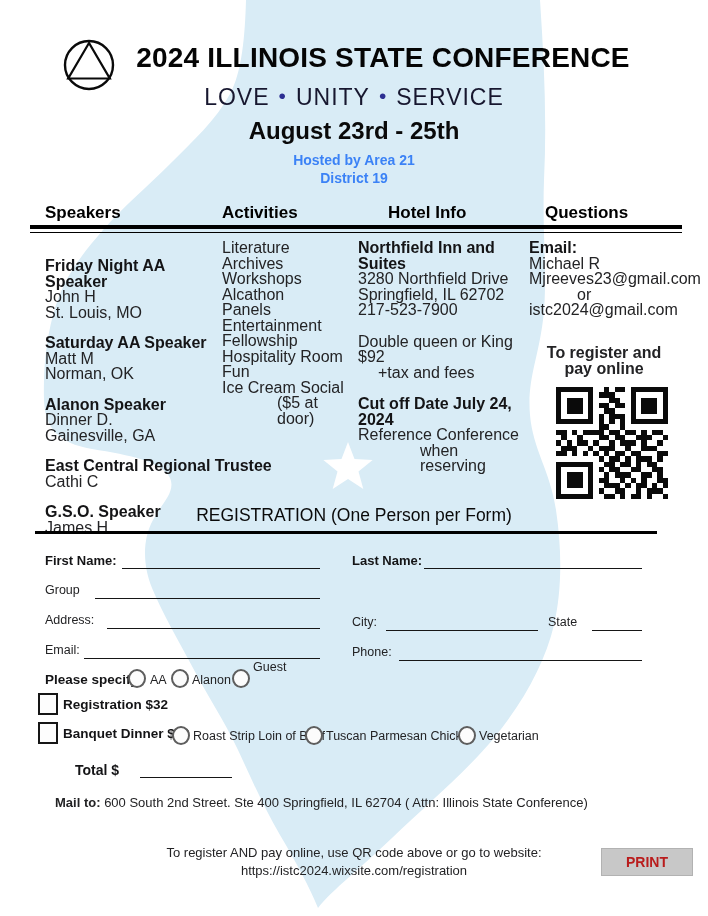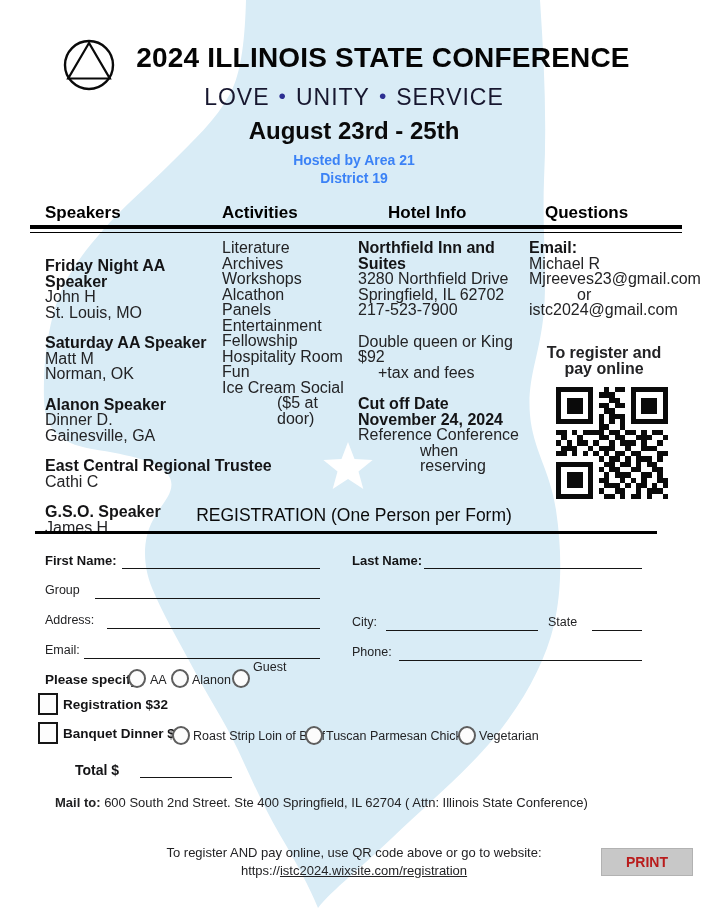--- a/index.html
+++ b/index.html
@@ -24,21 +24,21 @@
   
   .reg-head{font-size:17.5px;font-weight:400;color:#0a0a0a;text-align:center;width:100%;}
   .lbl{font-size:12.5px;color:#232325;white-space:nowrap;}
   .lbl-b{font-size:13px;font-weight:700;color:#141416;white-space:nowrap;}
   .fline{position:absolute;border-bottom:1.6px solid #161616;}
   .radio{position:absolute;width:14px;height:15px;border:2px solid #5e5e5e;border-radius:50%;background:#fcfcfc;box-sizing:content-box;}
   .chk{position:absolute;width:16px;height:18px;border:2px solid #161616;background:#fdfdfd;box-sizing:content-box;}
   
   .foot{font-size:13px;color:#232325;white-space:nowrap;}
   .center{text-align:center;width:100%;}
-  .url-link{text-decoration:underline;}
+  .url-link{}
   .print-btn{position:absolute;display:flex;align-items:center;justify-content:center;
              background:#c8c8c8;border:1px solid #b2b2b2;font-size:14px;font-weight:700;color:#b91c1c;}
   .qr{position:absolute;background:#fff;}
 </style>
 </head>
 <body>
 
 <div id="page">
 
   <svg class="bg-svg" width="708" height="916" viewBox="0 0 708 916">
@@ -127,21 +127,21 @@
     <div style="padding-left:55px">($5 at door)</div>
   </div>
 
   <div class="abs col" style="left:358px;top:240px;width:168px">
     <div class="b">Northfield Inn and Suites</div>
     <div>3280 Northfield Drive</div>
     <div>Springfield, IL 62702</div>
     <div style="margin-bottom:16px">217-523-7900</div>
     <div>Double queen or King $92</div>
     <div style="padding-left:20px;margin-bottom:16px">+tax and fees</div>
-    <div class="b">Cut off Date November 24, 2024</div>
+    <div class="b">Cut off Date July 24, 2024</div>
     <div>Reference Conference</div>
     <div style="padding-left:62px">when reserving</div>
   </div>
 
   <div class="abs col" style="left:529px;top:240px;width:150px">
     <div class="b">Email:</div>
     <div>Michael R</div>
     <div>Mjreeves23@gmail.com</div>
     <div style="padding-left:48px">or</div>
     <div>istc2024@gmail.com</div>

